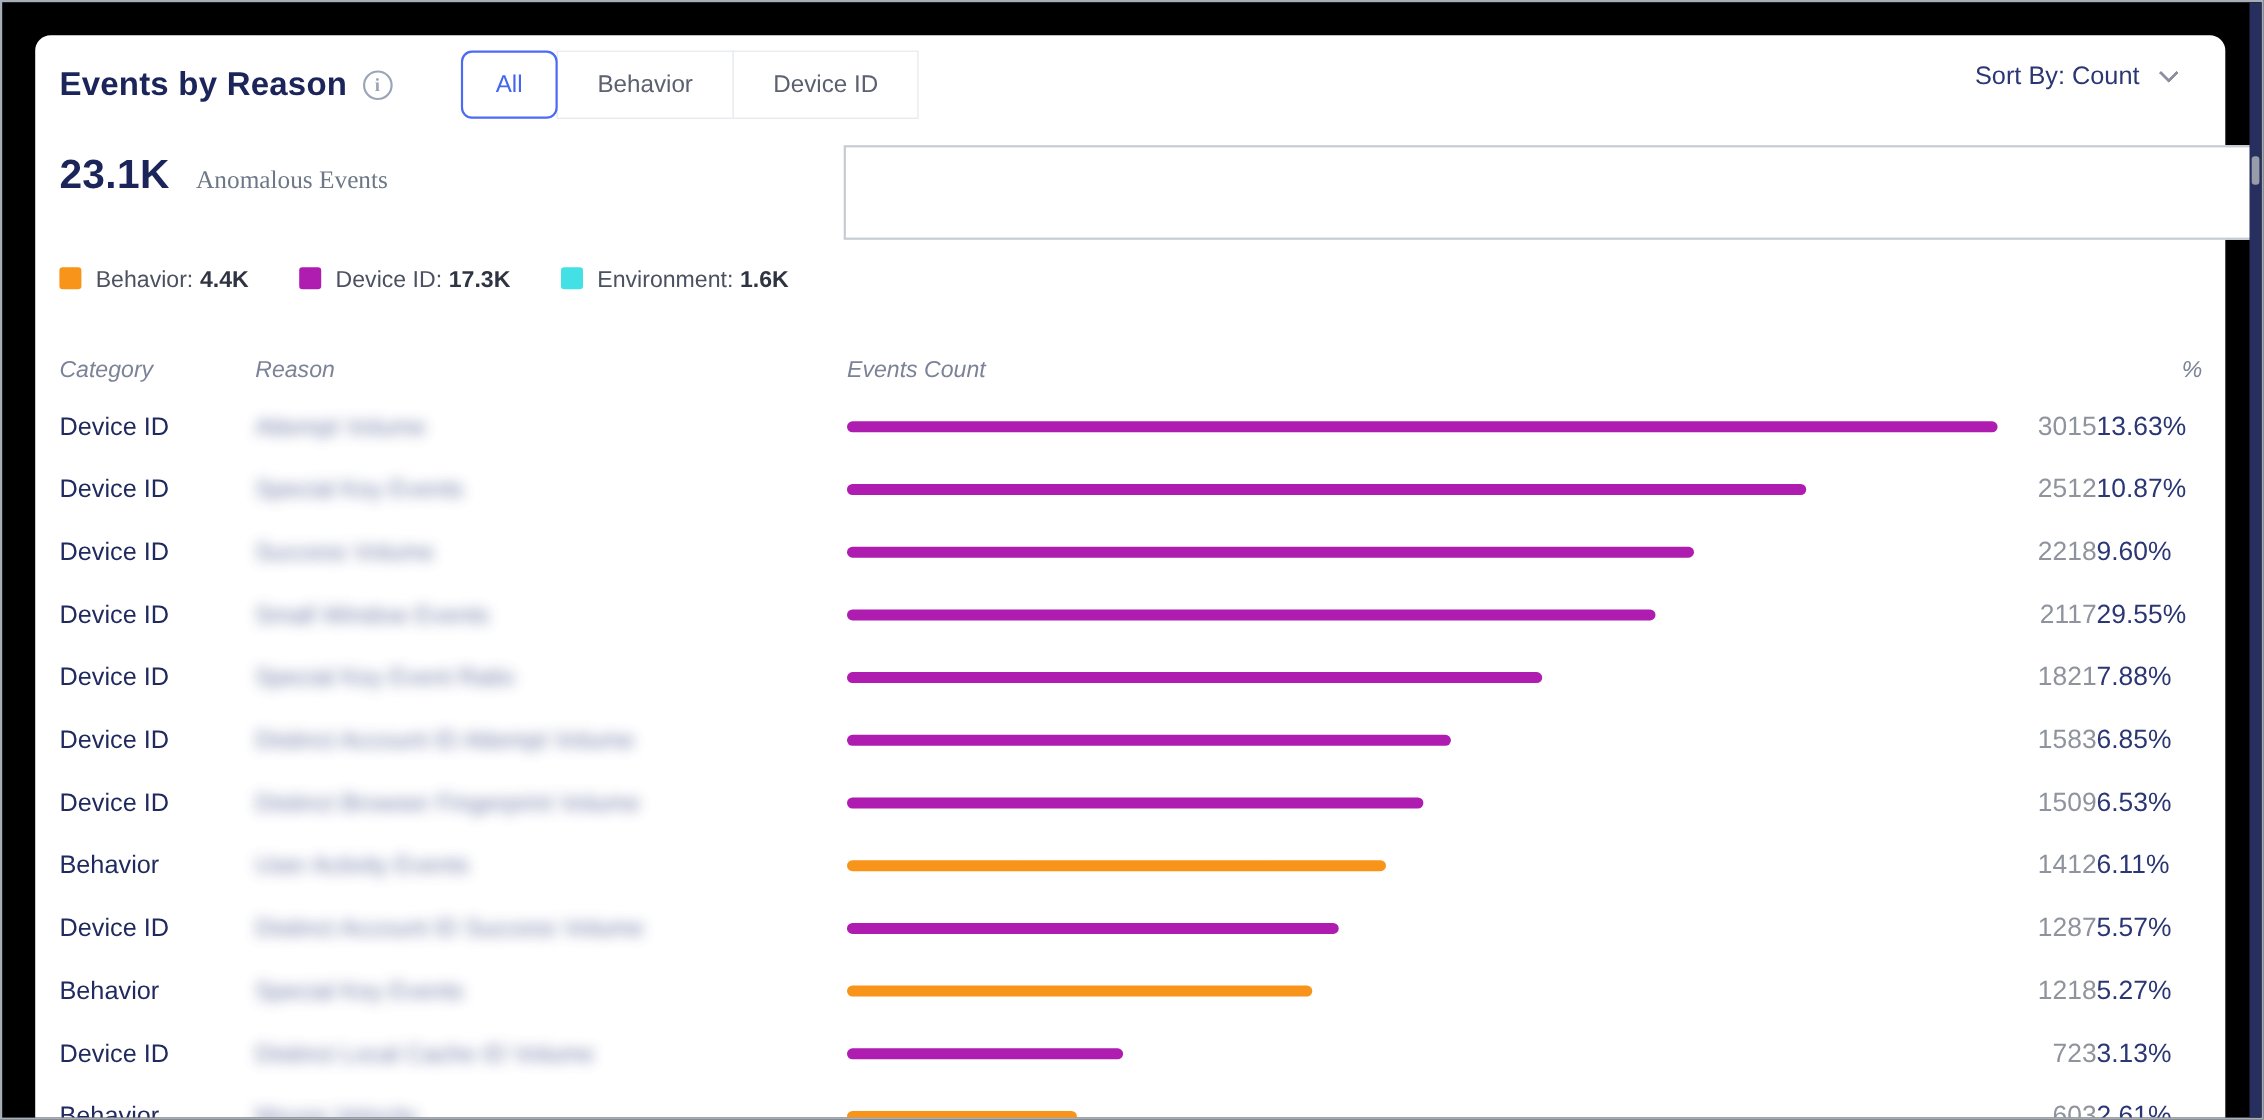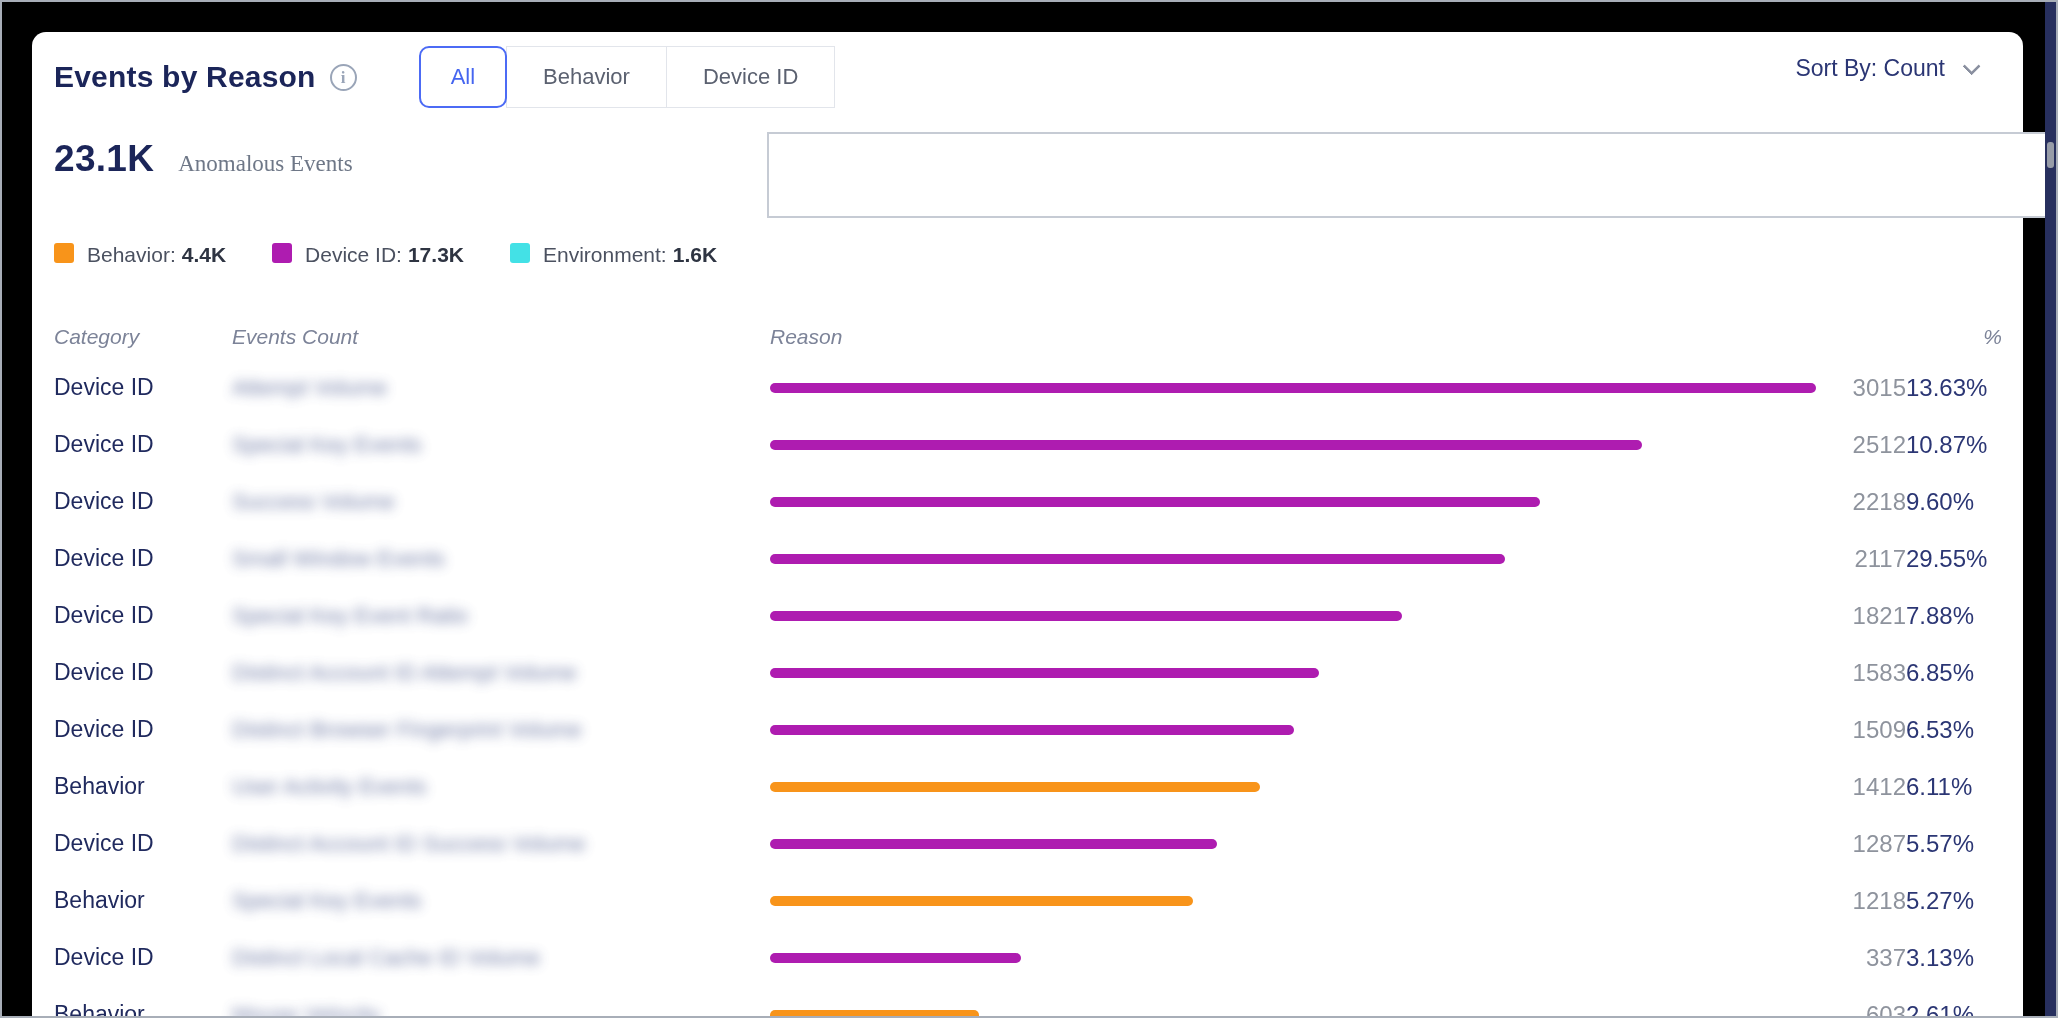--- a/index.html
+++ b/index.html
@@ -138,22 +138,22 @@
         </div>
         <div class="legend-item">
           <span class="legend-swatch" style="background: rgb(67, 225, 230);"></span>
           <span class="legend-name">Environment:</span>
           <span class="legend-value">1.6K</span>
         </div>
       </div>
 
     <div class="grid-row table-head">
       <div class="th">Category</div>
+      <div class="th">Reason</div>
       <div class="th">Events Count</div>
-      <div class="th">Reason</div>
       <div class="th"></div>
       <div class="th pct">%</div>
     </div>
 
     <div class="table-body">
         <div class="grid-row row">
           <div class="cell-category">Device ID</div>
           <div class="cell-reason">Attempt Volume</div>
           <div class="cell-bar">
             <div class="bar" style="width: 100%; background: rgb(174, 28, 176);"></div>
@@ -241,21 +241,21 @@
           </div>
           <div class="cell-count">1218</div>
           <div class="cell-pct">5.27%</div>
         </div>
         <div class="grid-row row">
           <div class="cell-category">Device ID</div>
           <div class="cell-reason">Distinct Local Cache ID Volume</div>
           <div class="cell-bar">
             <div class="bar" style="width: 23.98%; background: rgb(174, 28, 176);"></div>
           </div>
-          <div class="cell-count">337</div>
+          <div class="cell-count">723</div>
           <div class="cell-pct">3.13%</div>
         </div>
         <div class="grid-row row">
           <div class="cell-category">Behavior</div>
           <div class="cell-reason">Mouse Velocity</div>
           <div class="cell-bar">
             <div class="bar" style="width: 20%; background: rgb(248, 148, 26);"></div>
           </div>
           <div class="cell-count">603</div>
           <div class="cell-pct">2.61%</div>

